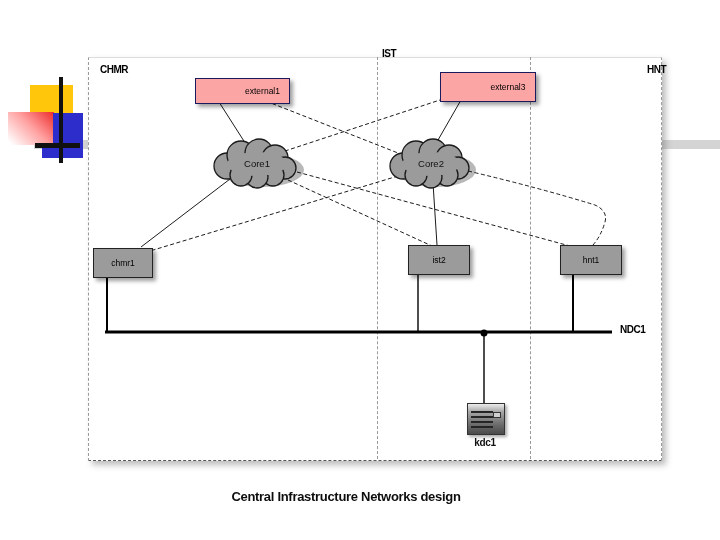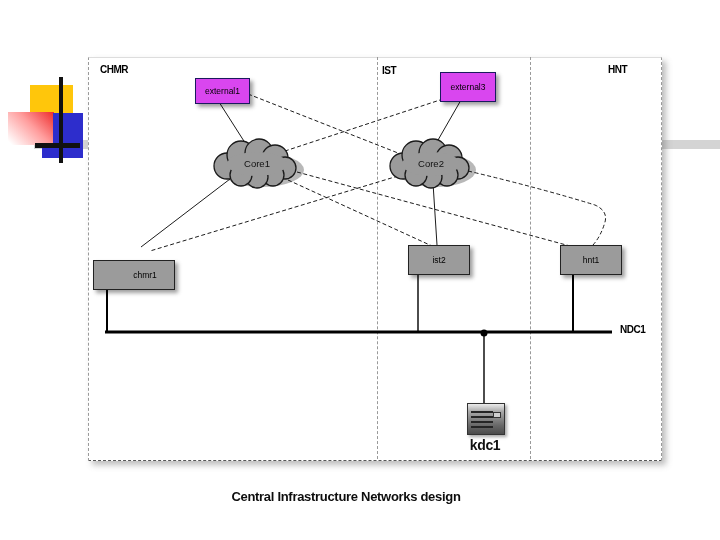--- a/index.html
+++ b/index.html
@@ -17,53 +17,53 @@
   .deco-hline{position:absolute;left:35px;top:143px;width:45px;height:5px;background:#111;}
 
   
   .panel{position:absolute;left:88px;top:57px;width:572px;height:402px;background:#fff;
          border:1px dashed #999;border-top:1px solid #ddd;border-bottom:1px dashed #555;
          box-shadow:4px 4px 6px rgba(110,110,110,.45);}
   .sep{position:absolute;top:57px;height:402px;width:0;border-left:1px dashed #999;}
   .sep1{left:377px;} .sep2{left:530px;}
 
   .zone-label{position:absolute;font-size:10px;font-weight:800;letter-spacing:-0.5px;color:#000;}
-  .zl-chmr{left:100px;top:64px;text-align:center;} .zl-ist{left:382px;top:65px;} .zl-hnt{left:608px;top:64px;}
+  .zl-chmr{left:100px;top:64px;text-align:center;} .zl-ist{left:382px;top:48px;} .zl-hnt{left:647px;top:64px;}
   .zl-ndc{left:620px;top:324px;}
 
   svg.wires{position:absolute;left:0;top:0;pointer-events:none;}
   .edge{stroke:#1c1c1c;stroke-width:1;fill:none;}
   .dashed{stroke-dasharray:4 2.5;}
   .bus{stroke:#000;stroke-width:3;}
   .drop{stroke:#000;stroke-width:2;}
   .drop-thin{stroke:#000;stroke-width:1.4;}
   .cloud-puff{fill:#9b9b9b;stroke:#1a1a1a;stroke-width:1.3;}
   .cloud-fill{fill:#9b9b9b;}
   .cloud-shadow{fill:rgba(0,0,0,0.28);}
   .cloud-label{font-size:9.5px;fill:#111;text-anchor:middle;font-family:"Liberation Sans",sans-serif;}
 
   .node-box{position:absolute;display:flex;align-items:center;justify-content:center;
             font-size:8.5px;color:#000;border:1px solid #222;
             box-shadow:3px 3px 4px rgba(0,0,0,.38);}
-  .ext{background:#d946ef;border-color:#1a1a5e;}
+  .ext{background:#fca5a5;border-color:#1a1a5e;padding-left:40px;}
   .n-external1{left:195px;top:78px;width:53px;height:24px;}
   .n-external3{left:440px;top:72px;width:54px;height:28px;text-align:right;}
   .site{background:#9b9b9b;}
-  .n-chmr1{left:93px;top:260px;width:58px;height:28px;padding-left:22px;}
+  .n-chmr1{left:93px;top:248px;width:58px;height:28px;}
   .n-ist2{left:408px;top:245px;width:60px;height:28px;}
   .n-hnt1{left:560px;top:245px;width:60px;height:28px;}
 
   .server{position:absolute;left:467px;top:403px;width:36px;height:30px;
           background:linear-gradient(180deg,#ececec 0%,#a9a9a9 25%,#6a6a6a 70%,#4a4a4a 100%);
           border:1px solid #333;box-shadow:2px 2px 3px rgba(0,0,0,.35);}
   .vent{position:absolute;left:3px;width:22px;height:2px;background:#252525;}
   .v1{top:7px;} .v2{top:12px;} .v3{top:17px;} .v4{top:22px;}
   .server-light{position:absolute;right:3px;top:8px;width:6px;height:4px;background:#cfcfcf;border:1px solid #333;}
   .server-label{position:absolute;left:455px;top:437px;width:60px;text-align:center;
-                font-size:14px;font-weight:800;letter-spacing:-0.3px;}
+                font-size:10px;font-weight:800;letter-spacing:-0.3px;}
 
   .slide-title{position:absolute;left:88px;top:489px;width:516px;text-align:center;
                font-size:13px;font-weight:800;letter-spacing:-0.3px;color:#0d0d0d;}
 </style>
 </head>
 <body>
 
 <div id="stage">
 
   <div class="gray-band"></div>

